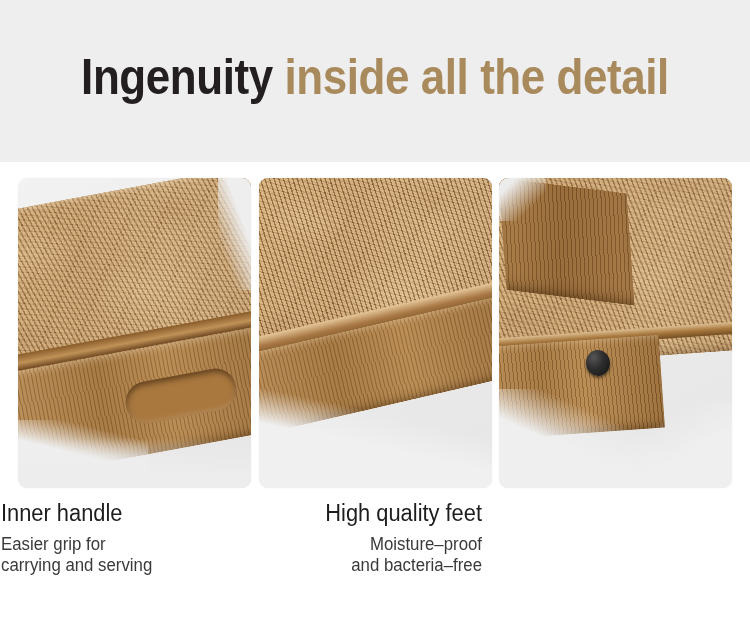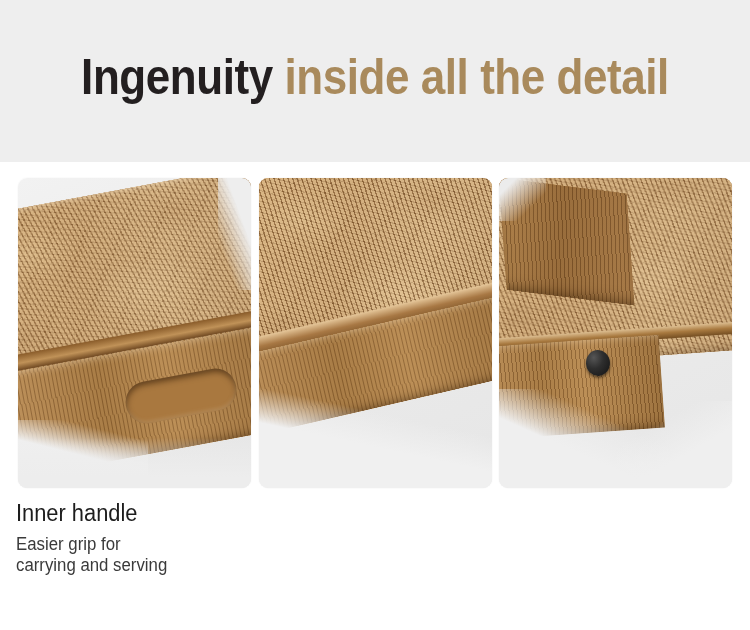--- a/index.html
+++ b/index.html
@@ -233,21 +233,21 @@
     width:22%; height:16%;
     background:linear-gradient(135deg,#ececec 28%, rgba(236,236,236,0) 72%);
   }
 
   
   .captions {
     position:absolute;
     left:0; top:498px;
     width:750px; height:120px;
     display:flex;
-    padding:0 16px;
+    padding:0 1px;
   }
   .caption { width:233px; }
   .caption + .caption { margin-left:15px; }
   .cap-title {
     font-size:23px;
     line-height:30px;
     color:#1d1d1d;
     font-weight:400;
     white-space:nowrap;
     transform:scaleX(0.95);
@@ -316,13 +316,18 @@
 
 <div class="captions">
 
   <div class="caption a-left">
     <div class="cap-title">Inner handle</div>
     <div class="cap-sub">Easier grip for</div>
     <div class="cap-sub" style="margin-top:0">carrying and serving</div>
   </div>
 
 
+  <div class="caption a-right">
+    <div class="cap-title">High quality feet</div>
+    <div class="cap-sub">Moisture–proof</div>
+    <div class="cap-sub" style="margin-top:0">and bacteria–free</div>
+  </div>
 </div>
 
 </body></html>

